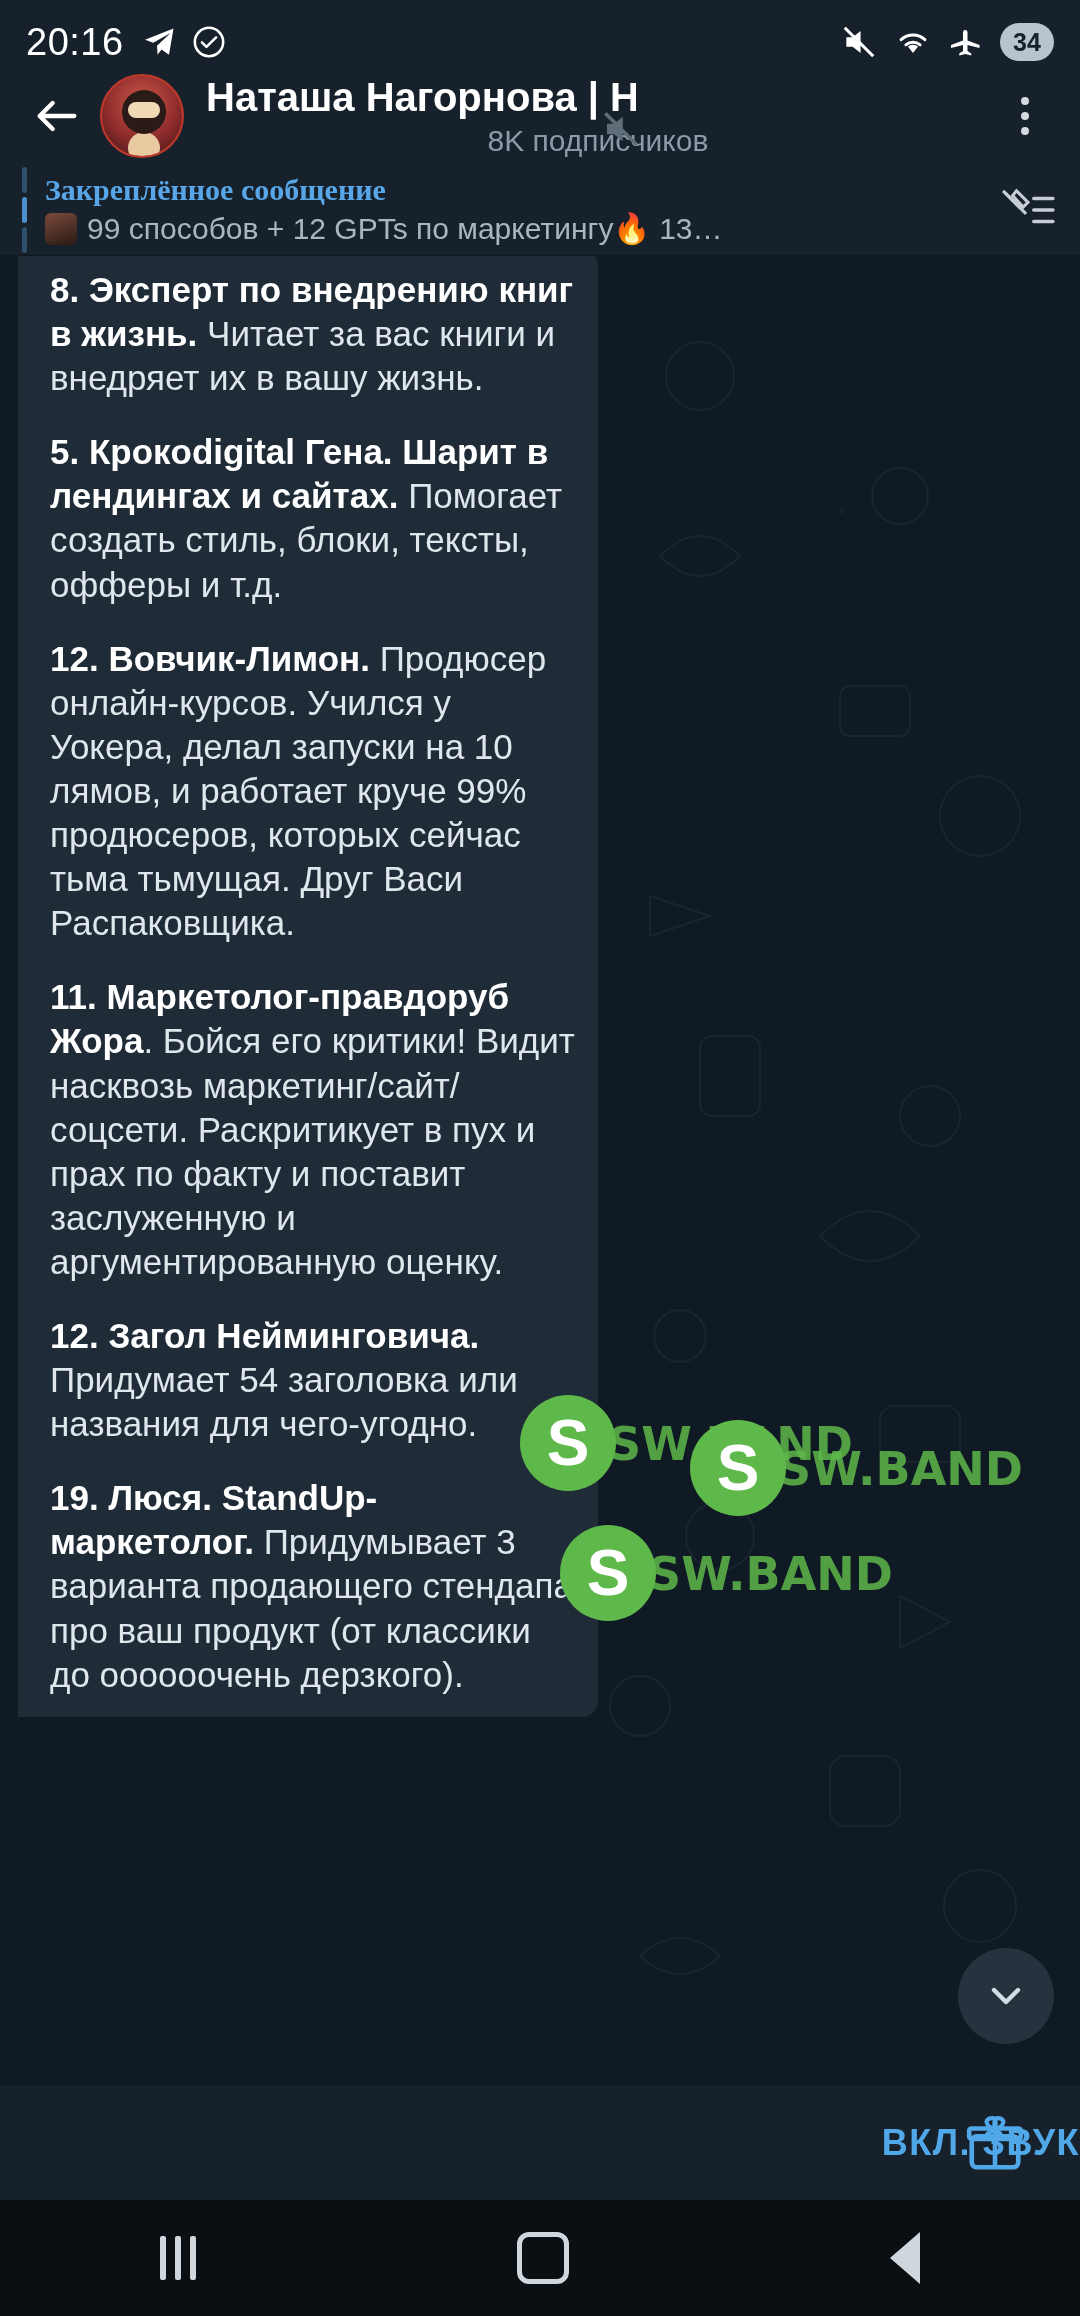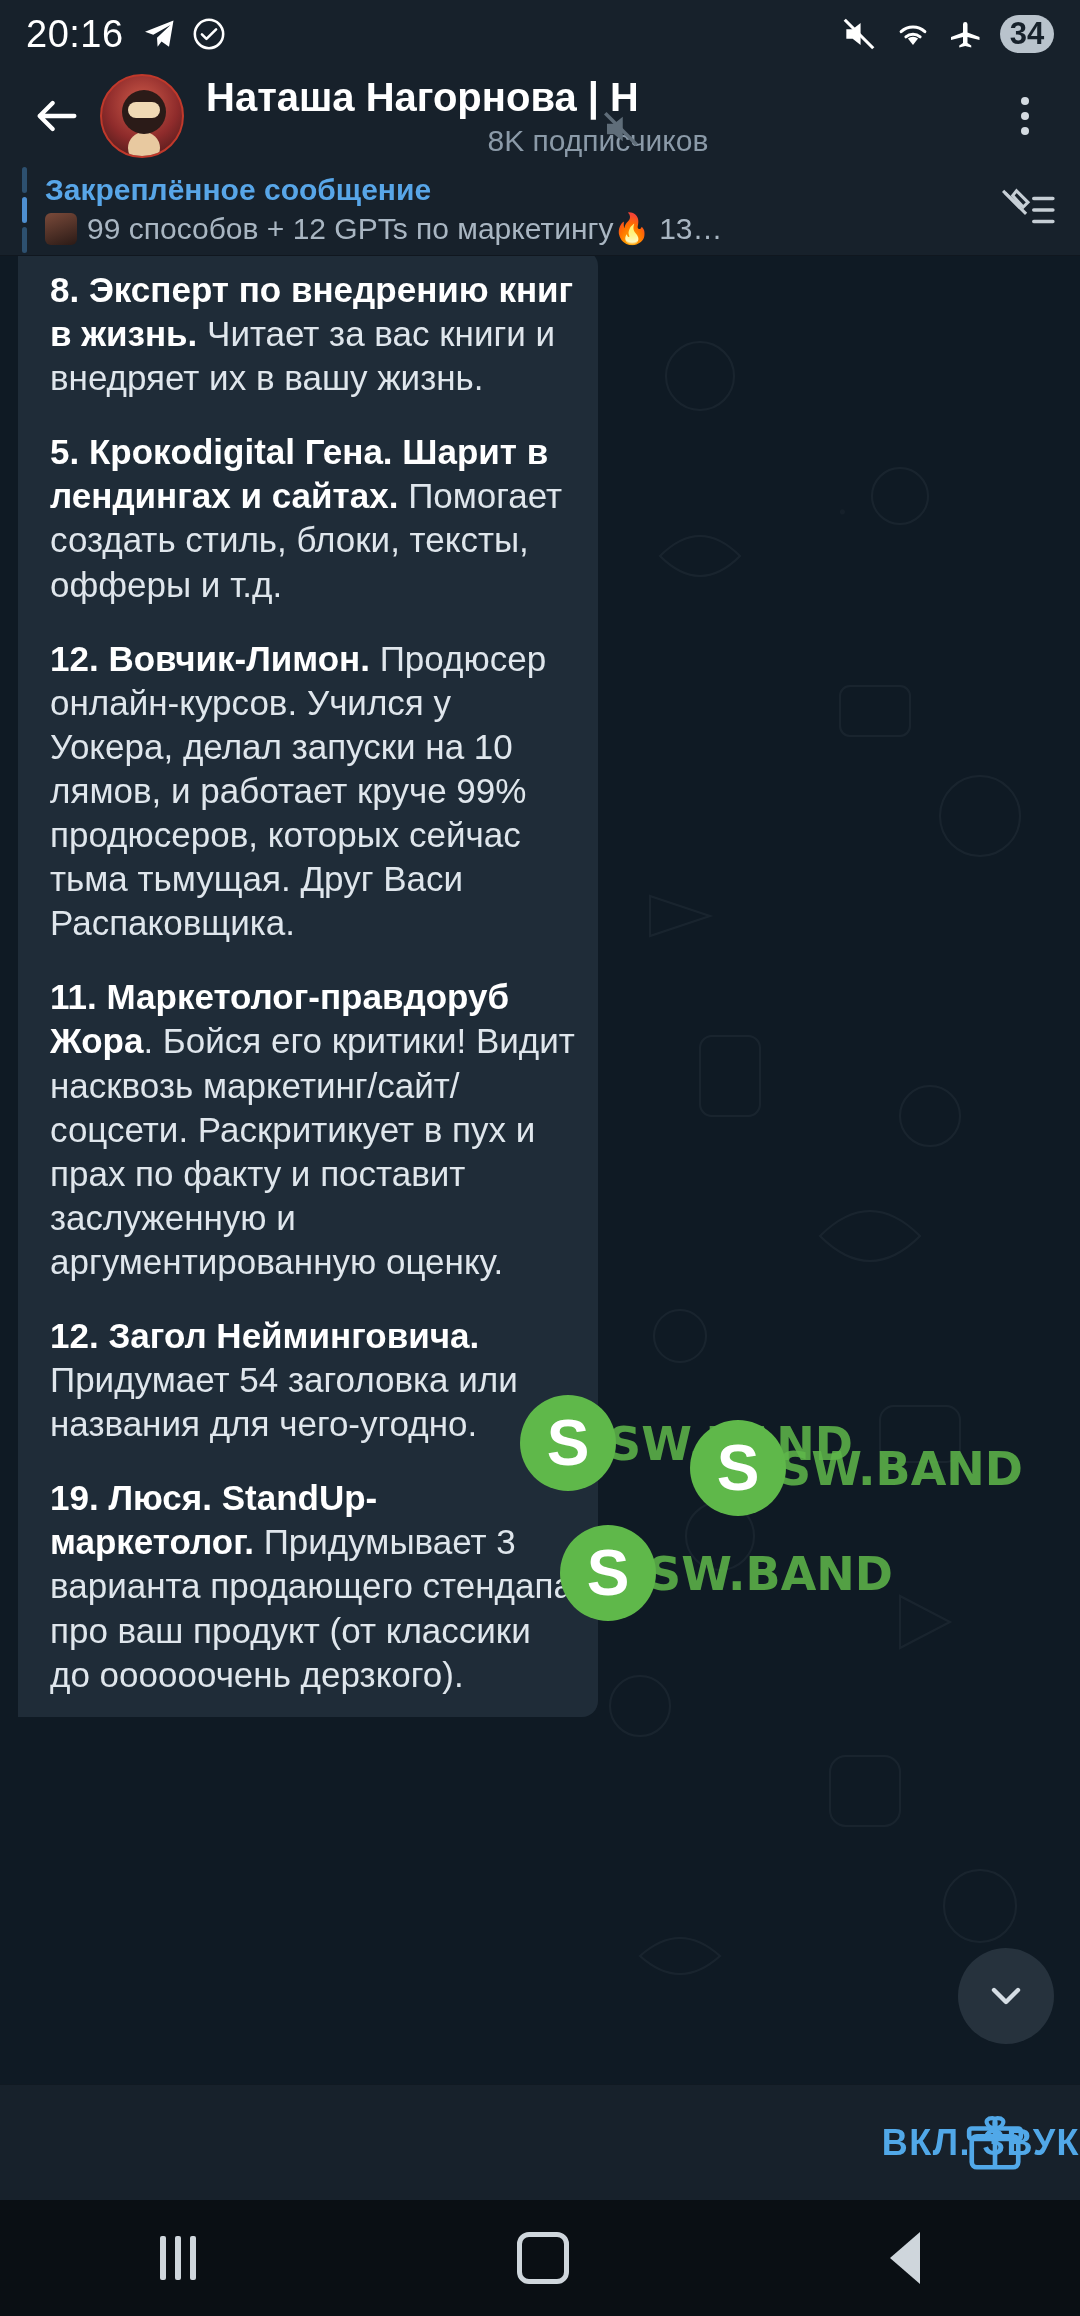--- a/index.html
+++ b/index.html
@@ -13,21 +13,21 @@
   .screen {
     position: relative;
     width: 1080px;
     height: 2316px;
     background: #16202b;
     overflow: hidden;
   }
 
   
   .statusbar {
-    position: absolute; top: 0; left: 0; right: 0;
+    position: absolute; top: 8px; left: 0; right: 0;
     height: 68px;
     background: #17212b;
     display: flex; align-items: center;
     padding: 0 26px;
     color: #ffffff;
   }
   .status-time {
     font-size: 38px;
     font-weight: 400;
     letter-spacing: 0.5px;
@@ -38,21 +38,21 @@
   }
   .status-right {
     margin-left: auto;
     display: flex; align-items: center; gap: 16px;
   }
   .batt {
     min-width: 54px; height: 38px;
     border-radius: 19px;
     background: #b9c3cc;
     color: #17212b;
-    font-size: 31px;
+    font-size: 25px;
     font-weight: 700;
     display: flex; align-items: center; justify-content: center;
     padding: 0 8px;
   }
   .ic { display: inline-flex; align-items: center; justify-content: center; }
 
   
   .header {
     position: absolute; top: 68px; left: 0; right: 0;
     height: 96px;
@@ -111,21 +111,21 @@
     height: 92px;
     background: #17212b;
     display: flex; align-items: center;
     padding: 0 22px;
     border-bottom: 1px solid #10171f;
   }
   .pin-bars { display: flex; flex-direction: column; gap: 4px; margin-right: 18px; }
   .pin-bars i { width: 5px; height: 26px; background: #4e8fd0; border-radius: 3px; display: block; }
   .pin-bars i.dim { background: #2d506f; }
   .pin-texts { flex: 1 1 auto; min-width: 0; }
-  .pin-title { color: #58a6e8; font-size: 30px; font-weight: 700; }
+  .pin-title { color: #58a6e8; font-size: 30px; font-weight: 700; font-family: Liberation Serif, serif; }
   .pin-msg {
     color: #a9b6c2; font-size: 30px; margin-top: 4px;
     white-space: nowrap; overflow: hidden; text-overflow: ellipsis;
     max-width: 830px;
   }
   .pin-thumb {
     display:inline-block; width: 32px; height: 32px; border-radius: 6px;
     background: linear-gradient(160deg,#7a4a3a,#2a1a16);
     vertical-align: -6px; margin-right: 10px;
   }

